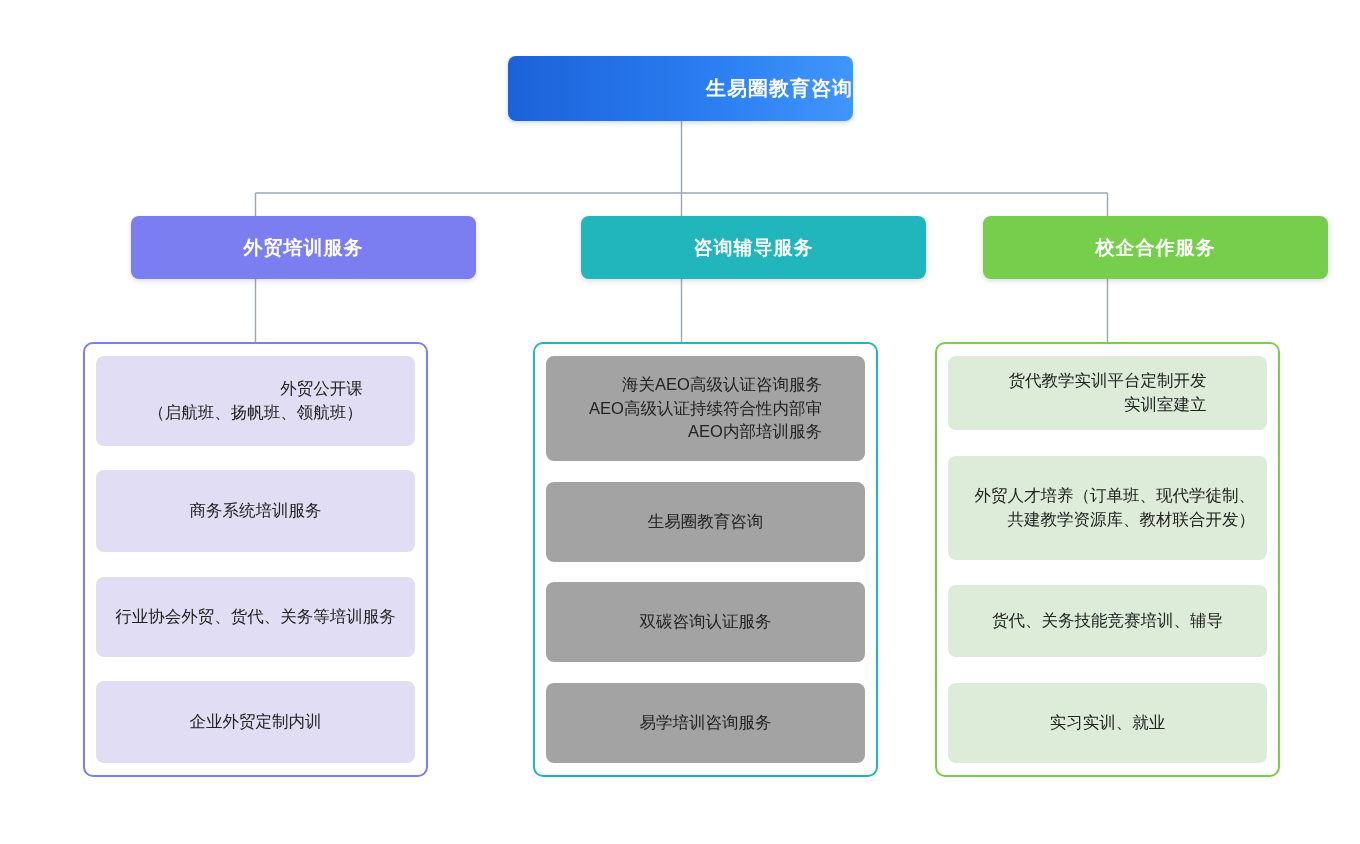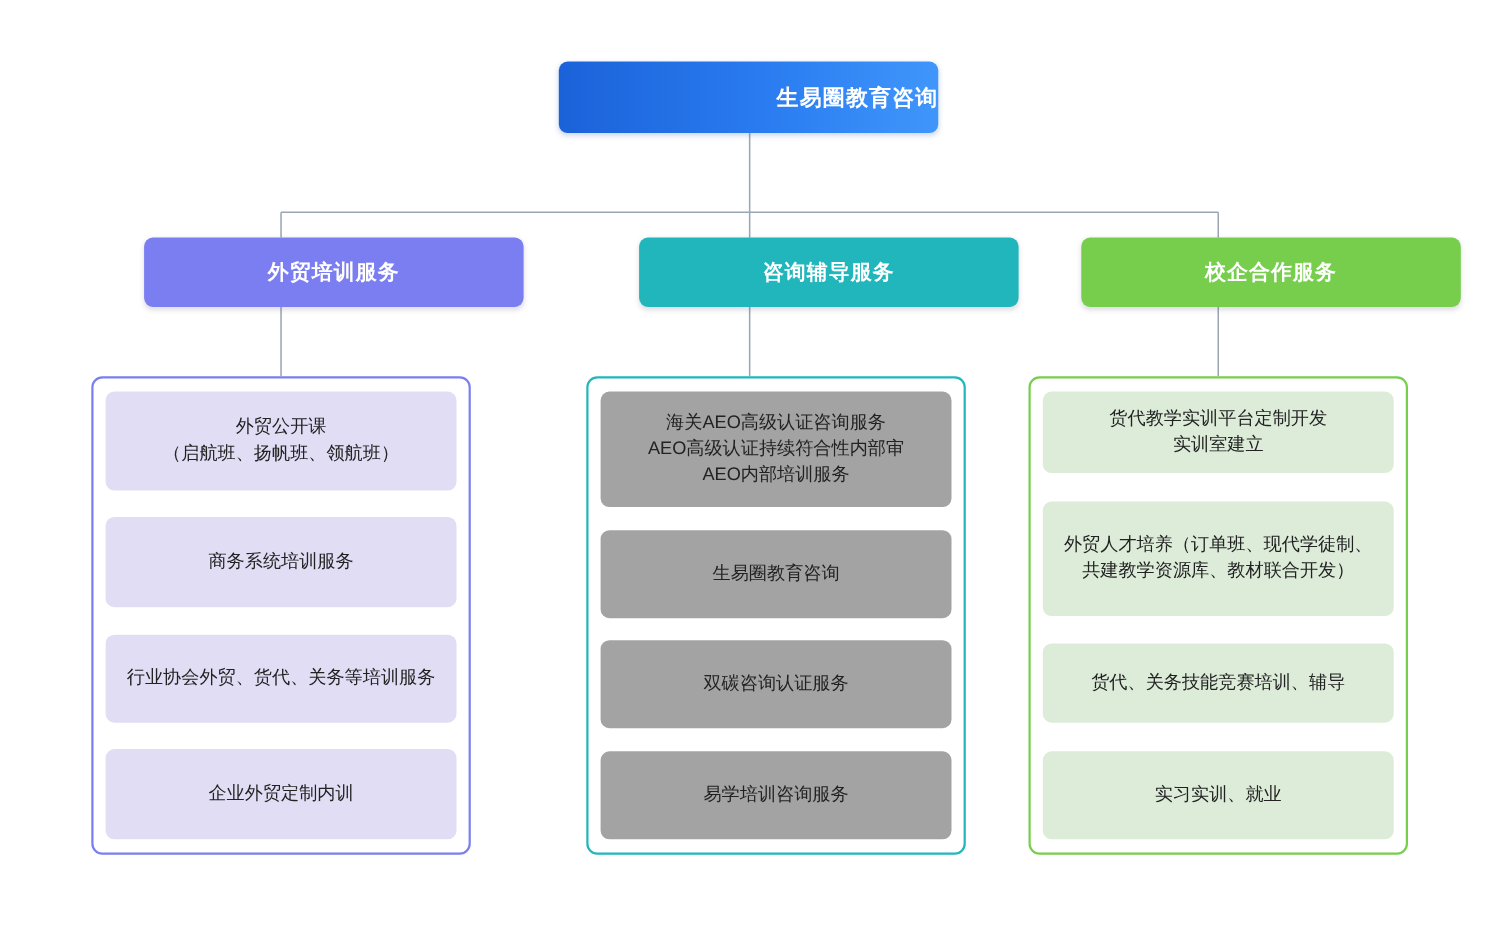--- a/index.html
+++ b/index.html
@@ -95,21 +95,21 @@
   }
   .items-panel.p-purple { border-color: #7b7ef0; }
   .items-panel.p-teal   { border-color: #21b6bc; }
   .items-panel.p-green  { border-color: #77ce4d; }
 
   .item-box {
     border-radius: 8px;
     display: flex;
     align-items: center;
     justify-content: center;
-    text-align: center;
+    text-align: right;
     color: #222222;
     font-size: 16.5px;
     line-height: 1.45;
     box-sizing: border-box;
     padding: 0 12px;
     white-space: pre-line;
   }
   .item-box.i-purple { background: #e0ddf4; }
   .item-box.i-teal   { background: #a3a3a3; }
   .item-box.i-green  { background: #dcecd9; }

